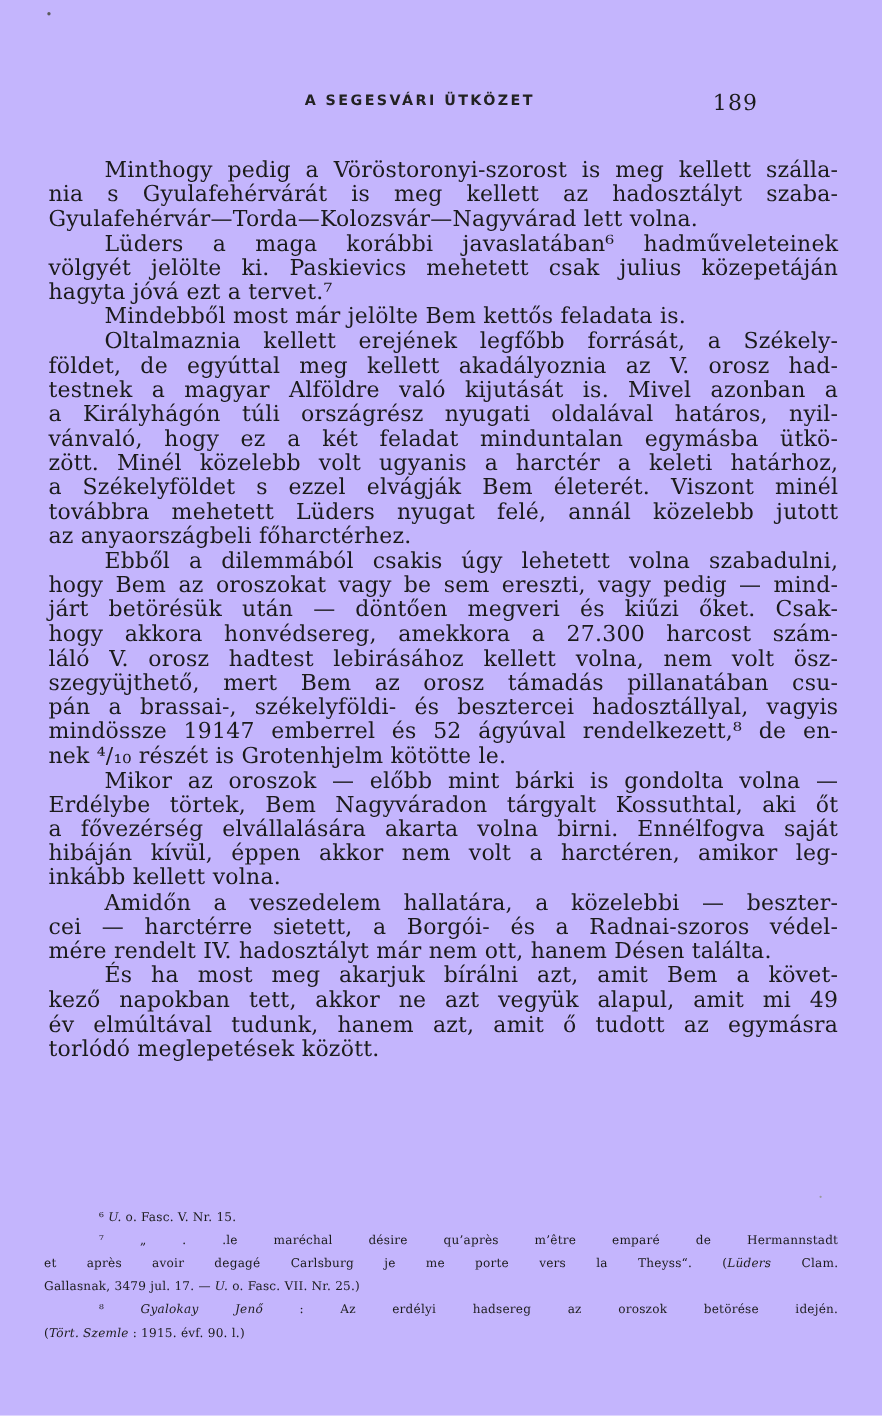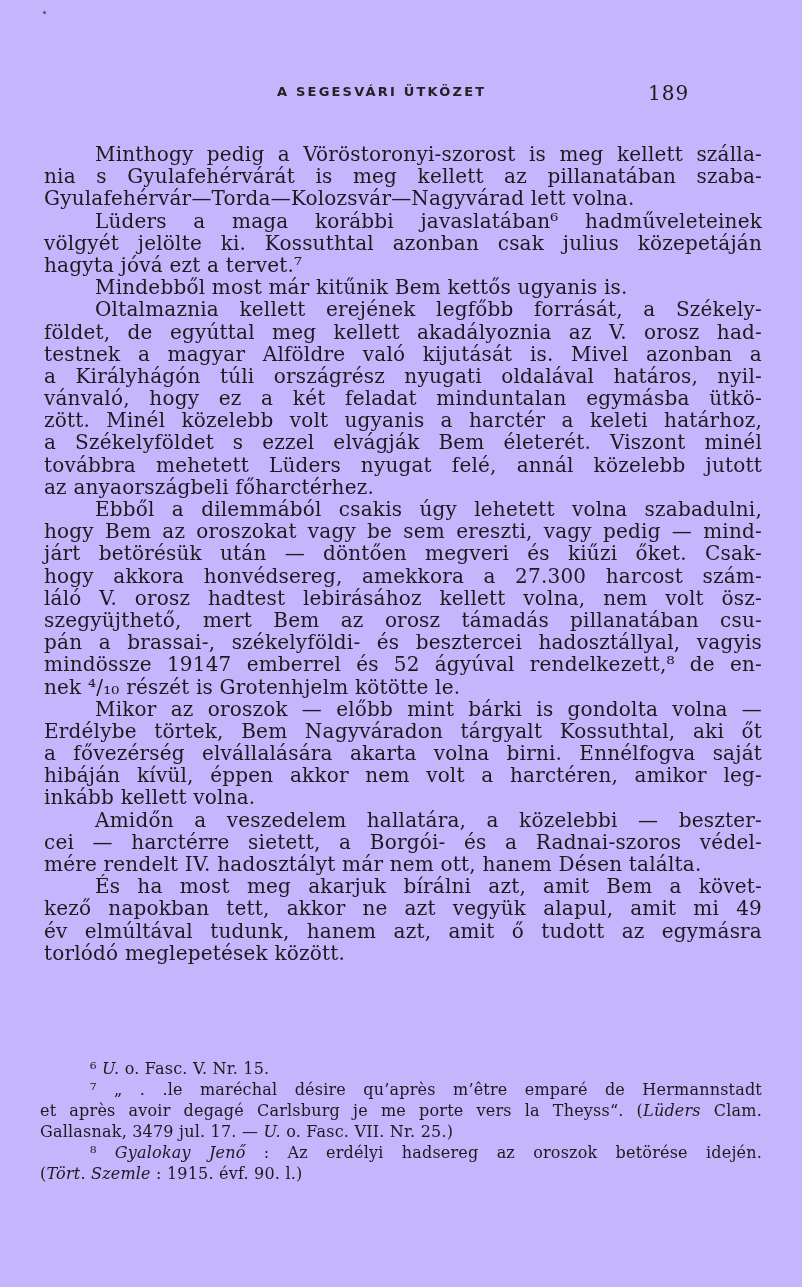--- a/index.html
+++ b/index.html
@@ -29,22 +29,22 @@
     letter-spacing:0.2px;
     margin-top:14px;
   }
   .line {
     text-align:justify; text-align-last:justify; text-justify:inter-word;
     white-space:normal; height:22.2px; overflow:visible;
   }
   .line.indent { text-indent:51px; }
   .line.last { text-align-last:left; }
   .footnotes {
-    position:absolute; left:40px; top:1058px; width:722px;
-    font-size:16px; line-height:21px; letter-spacing:0.2px;
+    position:absolute; left:40px; top:1096px; width:722px;
+    font-size:11px; line-height:21px; letter-spacing:0.2px;
   }
   .fnline {
     text-align:justify; text-align-last:justify; text-justify:inter-word;
     height:21px;
   }
   .fnline.indent { text-indent:50px; }
   .fnline.last { text-align-last:left; }
   .it { font-style:italic; }
   .speck { position:absolute; border-radius:50%; background:#5a5a5a; }
   .speck-a { left:43px; top:11px; width:3px; height:3px; }
@@ -57,30 +57,30 @@
   <div class="speck speck-a"></div>
   <div class="speck speck-b"></div>
 
   <div class="running-header-title">A SEGESVÁRI ÜTKÖZET</div>
 
   <div class="running-header-number">189</div>
 
   <div class="body-text" id="body-text">
       <div>
         <div class="line indent">Minthogy pedig a Vöröstoronyi-szorost is meg kellett szálla-</div>
-        <div class="line">nia s Gyulafehérvárát is meg kellett az pillanatában szaba-</div>
+        <div class="line">nia s Gyulafehérvárát is meg kellett az hadosztályt szaba-</div>
         <div class="line last">Gyulafehérvár—Torda—Kolozsvár—Nagyvárad lett volna.</div>
       </div>
       <div>
         <div class="line indent">Lüders a maga korábbi javaslatában⁶ hadműveleteinek</div>
-        <div class="line">völgyét jelölte ki. Kossuthtal azonban csak julius közepetáján</div>
+        <div class="line">völgyét jelölte ki. Paskievics mehetett csak julius közepetáján</div>
         <div class="line last">hagyta jóvá ezt a tervet.⁷</div>
       </div>
       <div>
-        <div class="line indent last">Mindebből most már kitűnik Bem kettős ugyanis is.</div>
+        <div class="line indent last">Mindebből most már jelölte Bem kettős feladata is.</div>
       </div>
       <div>
         <div class="line indent">Oltalmaznia kellett erejének legfőbb forrását, a Székely-</div>
         <div class="line">földet, de egyúttal meg kellett akadályoznia az V. orosz had-</div>
         <div class="line">testnek a magyar Alföldre való kijutását is. Mivel azonban a</div>
         <div class="line">a Királyhágón túli országrész nyugati oldalával határos, nyil-</div>
         <div class="line">vánvaló, hogy ez a két feladat minduntalan egymásba ütkö-</div>
         <div class="line">zött. Minél közelebb volt ugyanis a harctér a keleti határhoz,</div>
         <div class="line">a Székelyföldet s ezzel elvágják Bem életerét. Viszont minél</div>
         <div class="line">továbbra mehetett Lüders nyugat felé, annál közelebb jutott</div>

